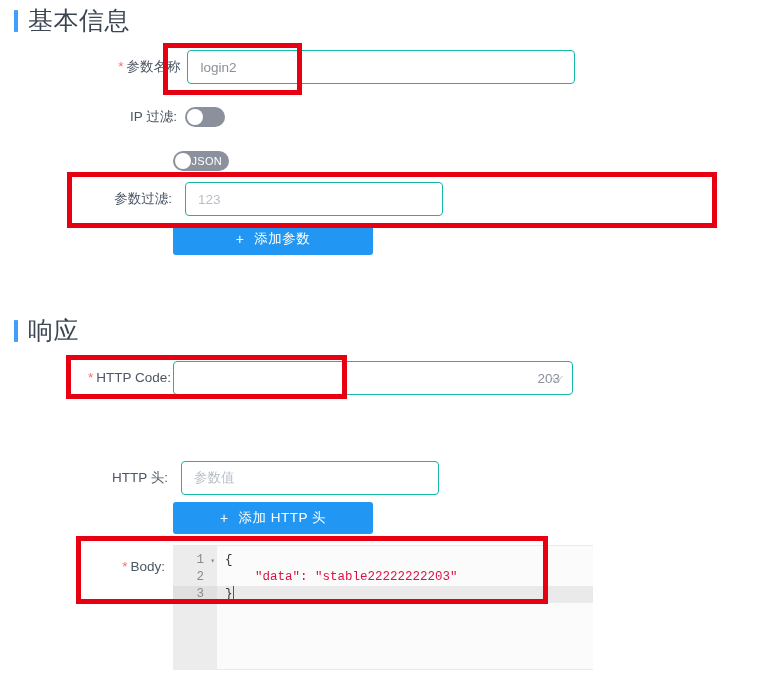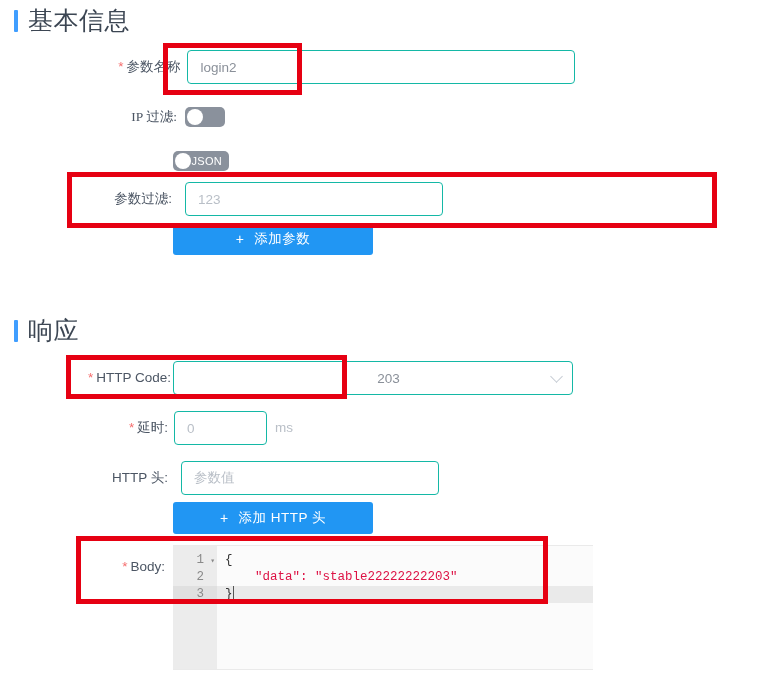--- a/index.html
+++ b/index.html
@@ -35,31 +35,31 @@
   .field {
     height: 34px; border: 1px solid #14b8a6; border-radius: 4px;
     background: #fff; display: flex; align-items: center;
     padding: 0 12px; font-size: 13.5px; color: #9aa1ab;
   }
   .field.filled { color: #8c9196; }
   .field .placeholder { color: #b9bfc7; }
   .val { color: #8a9099; }
 
   
-  .select { position: relative; justify-content: center; padding-left: 43px; }
+  .select { position: relative; justify-content: flex-end; padding-left: 43px; }
   .chev {
     position: absolute; right: 11px; top: 50%;
     width: 9px; height: 9px; margin-top: -6px;
     border-right: 1.6px solid #c6ccd4; border-bottom: 1.6px solid #c6ccd4;
     transform: rotate(45deg);
   }
 
   
   .switch {
-    width: 40px; height: 20px; border-radius: 5px;
+    width: 40px; height: 20px; border-radius: 10px;
     background: #8a919c; position: relative; display: inline-block;
   }
   .switch .knob {
     position: absolute; left: 2px; top: 2px;
     width: 16px; height: 16px; border-radius: 50%; background: #fff;
   }
   .switch.labeled { width: 56px; }
   .switch .sw-text {
     position: absolute; right: 7px; top: 50%; transform: translateY(-50%);
     font-size: 11px; color: #fff; letter-spacing: .3px;
@@ -122,21 +122,21 @@
 
   <div class="row" style="left:105px; top:50px; width:470px;">
     <span class="label" style="width:78px;">
       <span class="req">*</span><span>参数名称</span>
     </span>
     <div class="field filled" style="width:400px; margin-left:7px;">
       <span class="val">login2</span>
     </div>
   </div>
 
-  <div class="row" style="left:105px; top:107px;font-family:Liberation Serif, serif;">
+  <div class="row" style="left:105px; top:107px;">
     <span class="label" style="width:72px;">IP 过滤:</span>
     <span class="switch" style="margin-left:8px;">
       <span class="knob"></span>
     </span>
   </div>
 
   <div class="row" style="left:173px; top:151px;">
     <span class="switch labeled">
       <span class="knob"></span>
       <span class="sw-text">JSON</span>
@@ -163,29 +163,20 @@
   <div class="row" style="left:88px; top:361px;">
     <span class="label" style="width:80px;">
       <span class="req">*</span><span>HTTP Code:</span>
     </span>
     <div class="field select" style="width:400px; margin-left:5px;">
       <span class="val">203</span>
       <span class="chev"></span>
     </div>
   </div>
 
-  <div class="row" style="left:115px; top:411px;">
-    <span class="label" style="width:53px;">
-      <span class="req">*</span><span>延时:</span>
-    </span>
-    <div class="field" style="width:93px; margin-left:6px;">
-      <span class="placeholder">0</span>
-    </div>
-    <span class="label" style="margin-left:8px; color:#b9bfc7;">ms</span>
-  </div>
 
   <div class="row" style="left:104px; top:461px;">
     <span class="label" style="width:64px;">HTTP 头:</span>
     <div class="field" style="width:258px; margin-left:13px;">
       <span class="placeholder">参数值</span>
     </div>
   </div>
 
   <div class="btn-primary" style="left:173px; top:502px; width:200px;">
     <span class="plus">+</span>

